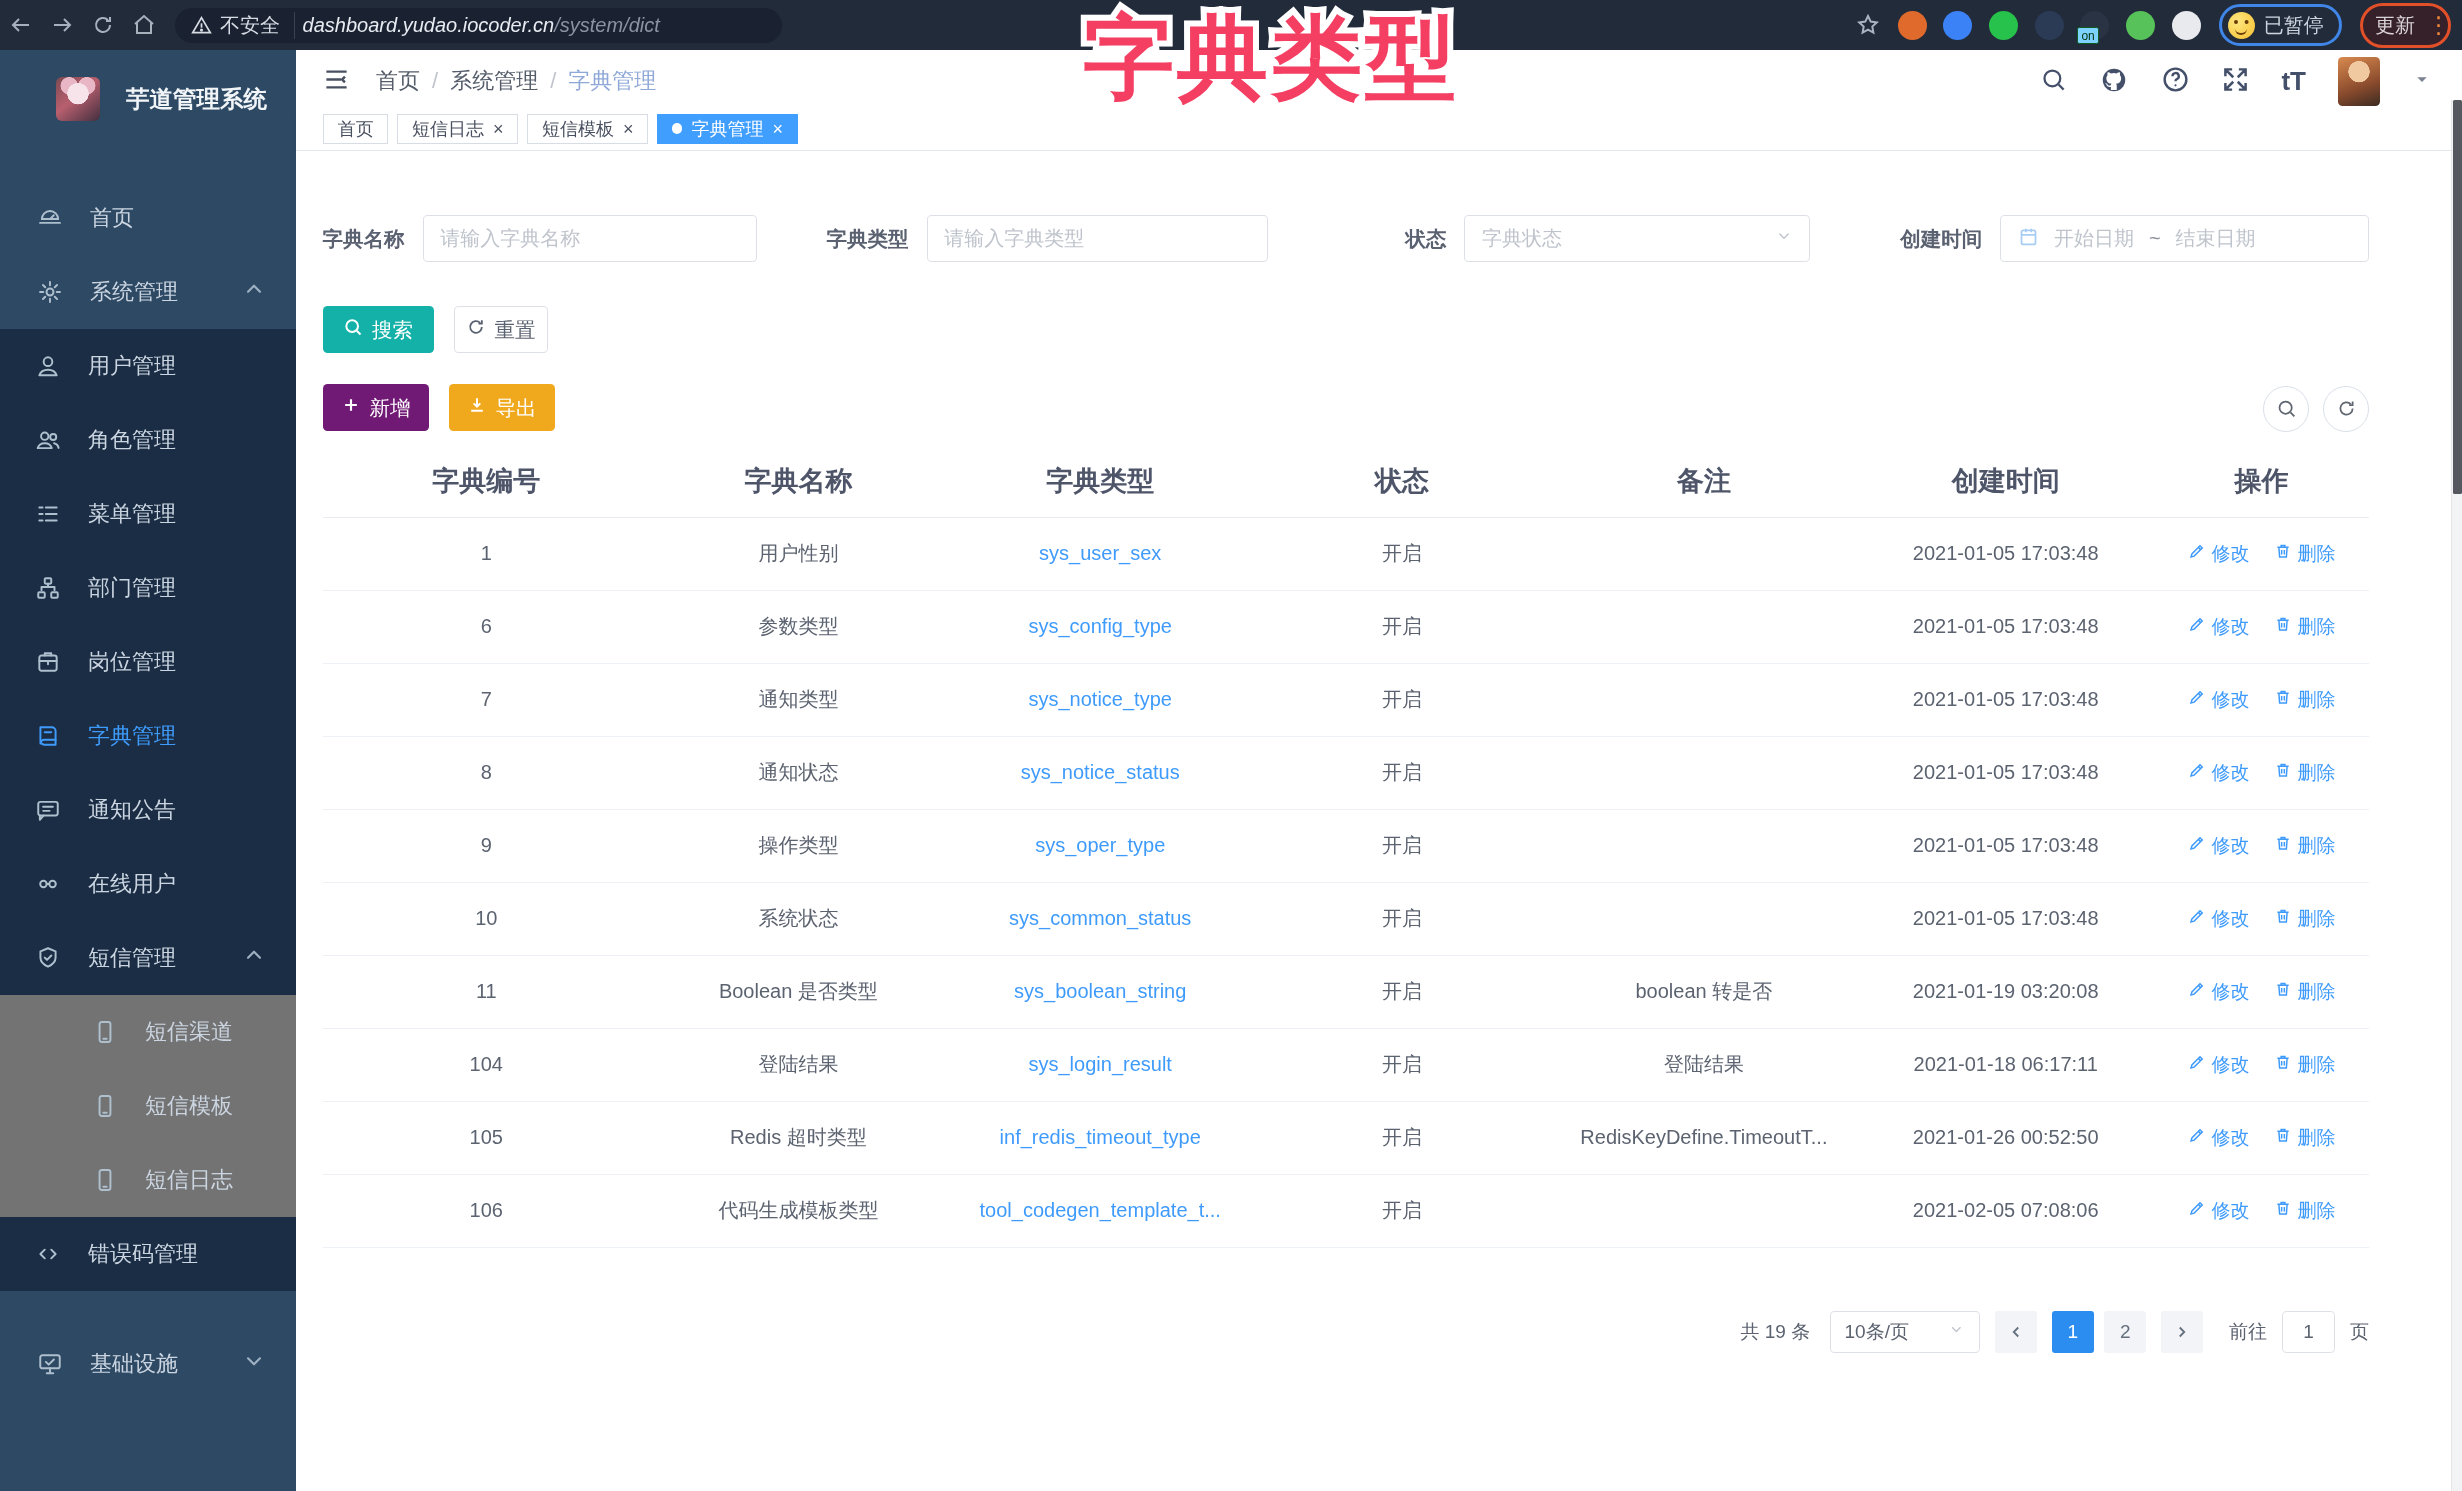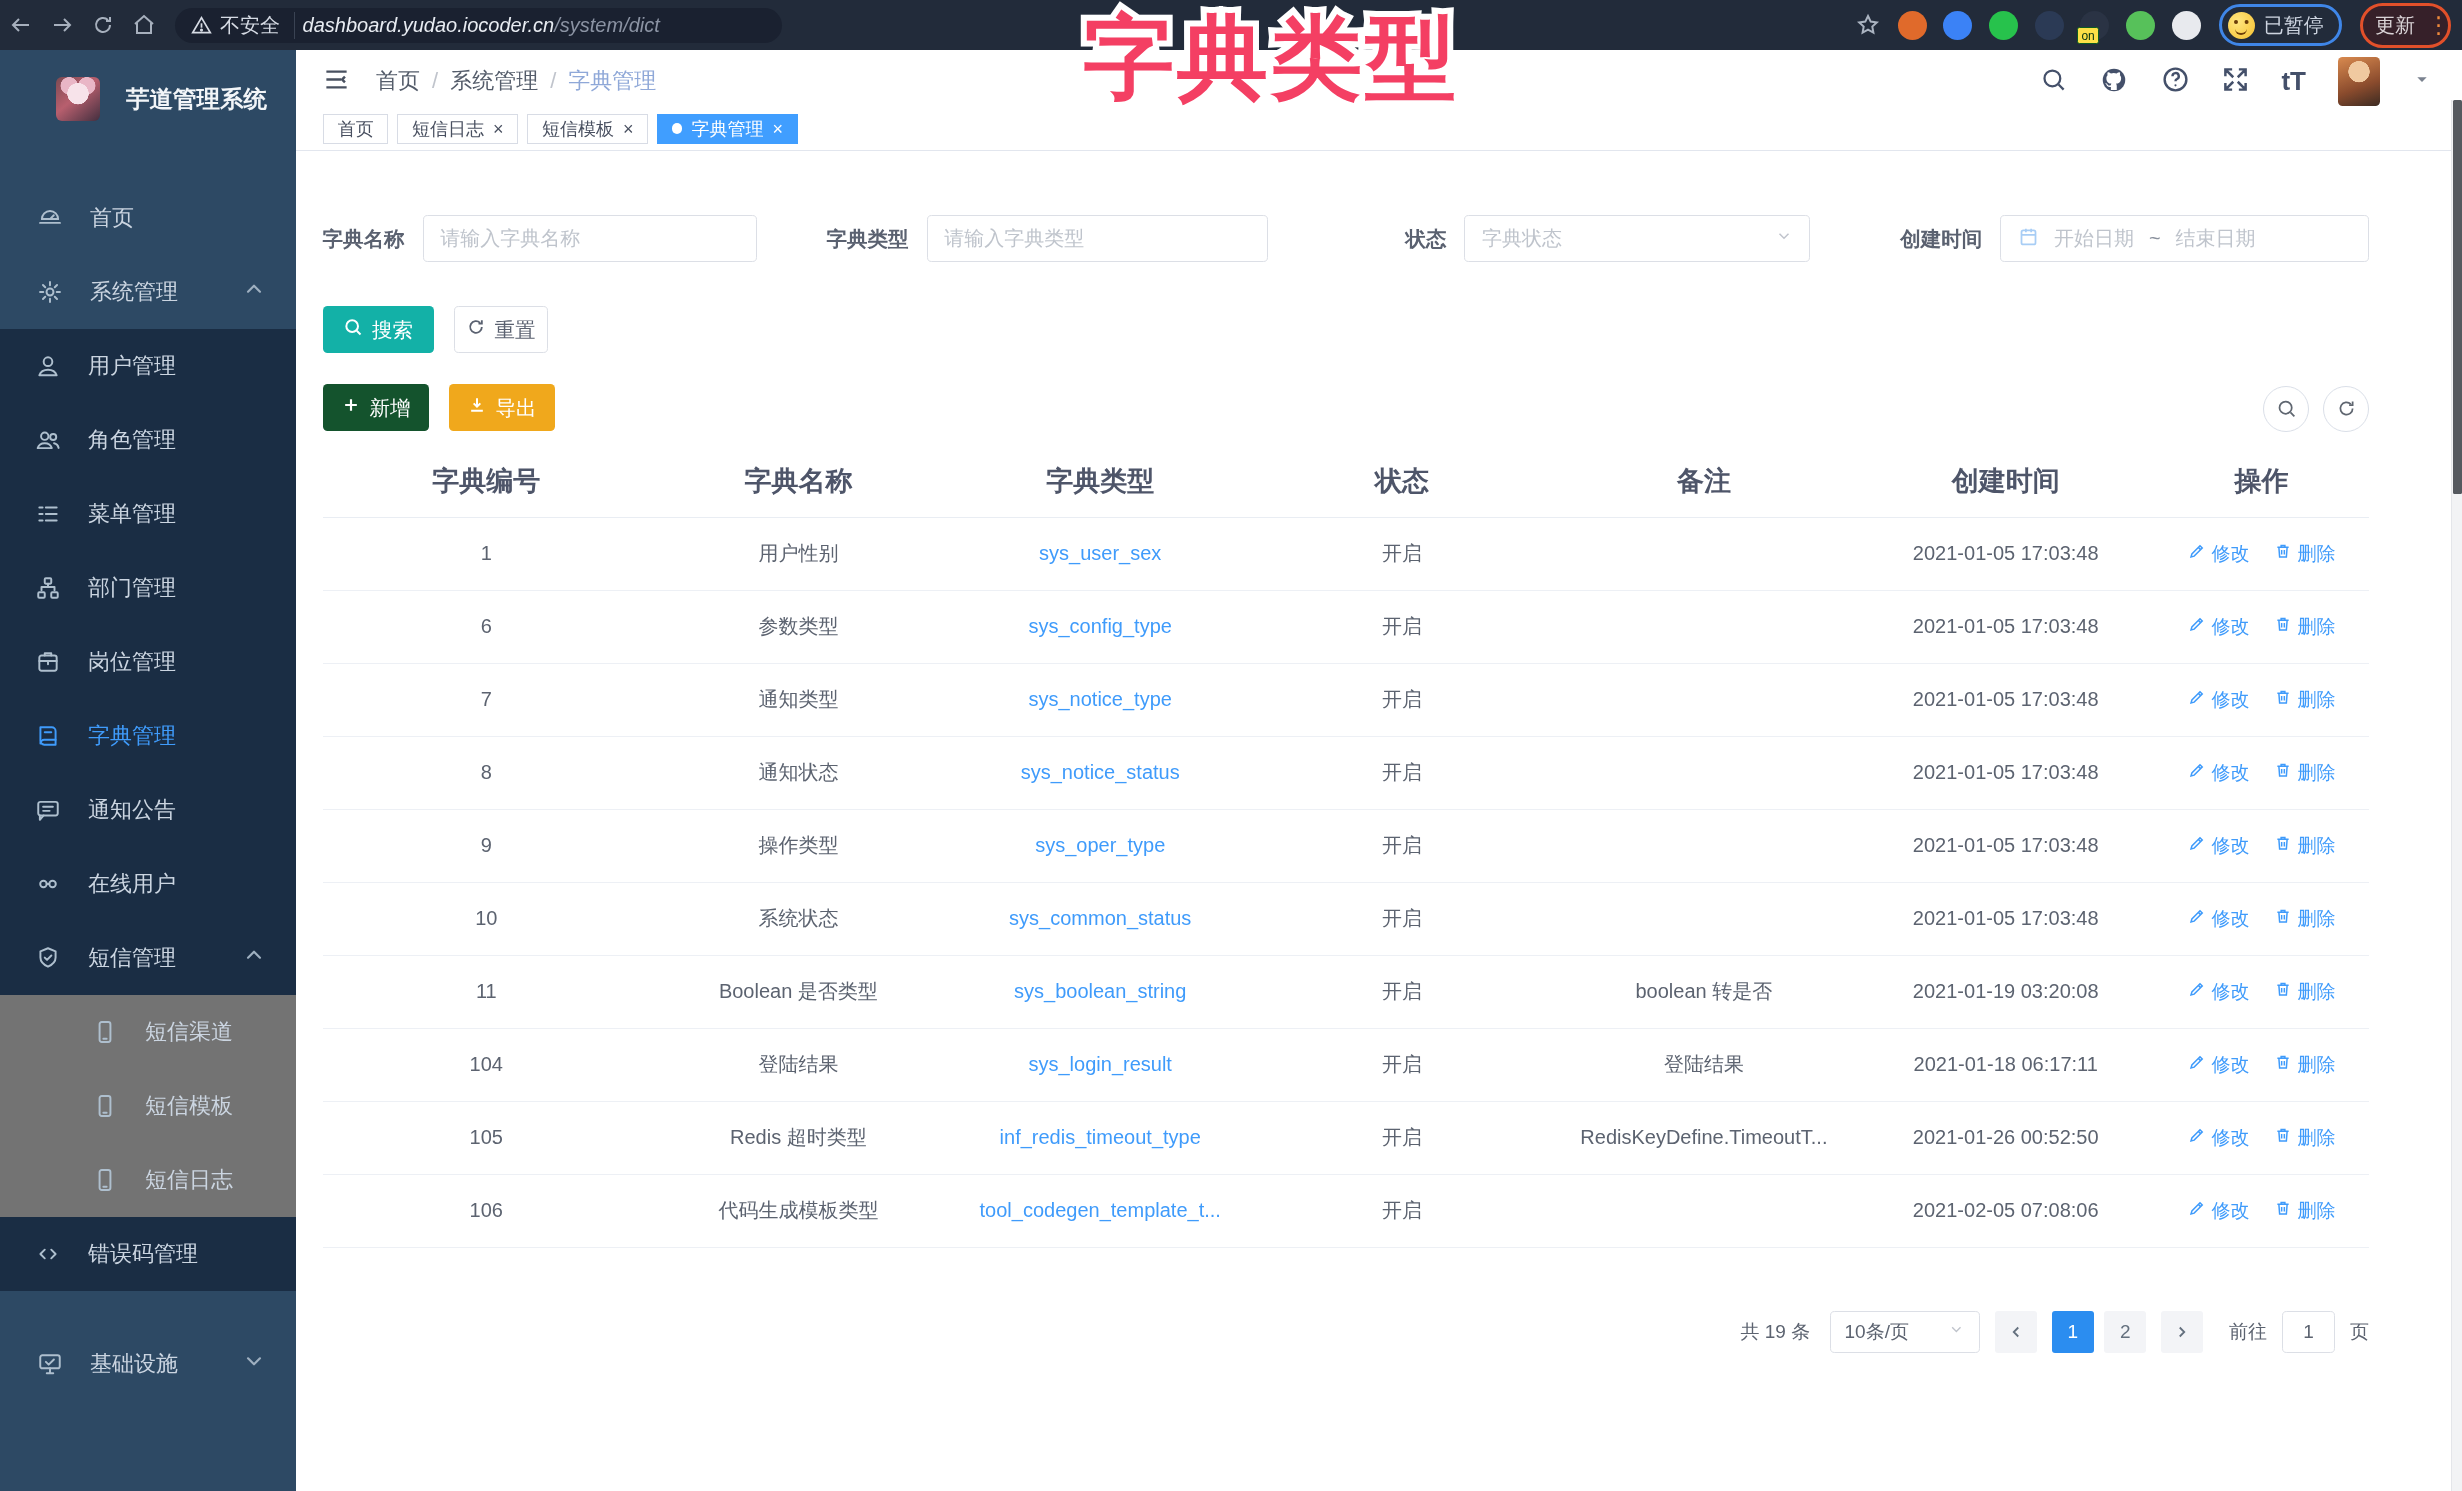--- a/index.html
+++ b/index.html
@@ -9,21 +9,21 @@
   
   .chrome { position:relative; height:50px; background:#222b3a; display:flex; align-items:center; color:#cdd4e0; z-index:5;}
   .chrome .navbtn { width:41px; height:41px; display:flex; align-items:center; justify-content:center; color:#a7b0bd;}
   .chrome svg { display:block; }
   .addressbar { margin-left:10.6px; width:607px; height:35px; background:#1a2130; border-radius:18px; display:flex; align-items:center; padding:0 16.7px; font-size:20px; }
   .addressbar .sec { display:flex; align-items:center; gap:7.6px; color:#d6dbe4; padding-right:13.7px; border-right:0.8px solid #3a4353; }
   .addressbar .url { margin-left:8px; color:#e8ecf2; white-space:nowrap;font-style:italic; }
   .addressbar .url .path { color:#8b93a3; }
   .chrome-right { margin-left:auto; display:flex; align-items:center; gap:18px; padding-right:10.6px; }
   .ext { width:29px; height:29px; border-radius:50%; display:flex; align-items:center; justify-content:center; position:relative; }
-  .ext .badge { position:absolute; left:-3px; bottom:-4.6px; background:#fde047; color:#05320e; font-size:12px; line-height:1; padding:1.5px 3px; border-radius:2.3px; border:0.8px solid #0c5c22; }
+  .ext .badge { position:absolute; left:-3px; bottom:-4.6px; background:#7dd3fc; color:#05320e; font-size:12px; line-height:1; padding:1.5px 3px; border-radius:2.3px; border:0.8px solid #0c5c22; }
   .paused-pill { display:flex; align-items:center; gap:9px; padding:4.6px 15px 4.6px 6px; border-radius:758px; border:3px solid #3f86e8; color:#cdd4e0; font-size:20px; }
   .face { width:27px; height:27px; border-radius:50%; background:radial-gradient(circle at 35% 35%, #ffe680, #f5c02e); position:relative; }
   .face:before { content:""; position:absolute; left:6px; top:8.3px; width:3.8px; height:3.8px; border-radius:50%; background:#6b3d08; box-shadow:10.6px 0 0 #6b3d08; }
   .face:after { content:""; position:absolute; left:7.6px; top:15px; width:11.4px; height:6px; border-bottom:2.3px solid #6b3d08; border-radius:0 0 7.6px 7.6px; }
   .update-wrap { display:flex; align-items:center; gap:7.6px; padding:3px 7.6px; border:3px solid #e2502a; border-radius:24px; background:#362029; }
   .update-label { color:#d9d3d6; font-size:20px; padding:3px 4.6px; }
   .kebab { color:#ef8a3c; letter-spacing:0; font-size:23px; line-height:0.55; text-align:center; width:13.7px; }
 
   
   .watermark { position:absolute; left:1083px; top:-3px; z-index:60; font-size:91px; font-weight:bold; letter-spacing:3px; pointer-events:none; }
@@ -80,21 +80,21 @@
   .w-name { width:335px; margin-right:70px; }
   .w-type { width:343px; margin-right:137px; }
   .w-status { width:347px; margin-right:90px; justify-content:space-between; }
   .w-date { width:370px; gap:15px; color:#bfc4cc; }
   .w-date .tilde { color:#8a919d; }
   .sel-caret { color:#c0c4cc; }
 
   .btn { height:47px; border-radius:4.6px; display:inline-flex; align-items:center; justify-content:center; gap:9px; font-size:20.5px; cursor:pointer; border:0.8px solid transparent; }
   .btn-search { background:#13b1a7; color:#fff; width:111px; }
   .btn-reset { background:#fff; color:#5a6170; border-color:#dcdfe6; width:94px; }
-  .btn-add { background:#14532d; color:#fff; width:106px; }
+  .btn-add { background:#701a75; color:#fff; width:106px; }
   .btn-export { background:#f0a81c; color:#fff; width:106px; }
   .row-search { margin-top:44px; display:flex; gap:20px; }
   .row-actions { margin-top:31px; display:flex; gap:20px; position:relative; }
   .mini-circles { position:absolute; right:0; top:1.5px; display:flex; gap:13.7px; }
   .circle-btn { width:46px; height:46px; border-radius:50%; border:0.8px solid #dadfe8; display:flex; align-items:center; justify-content:center; color:#5f6670; background:#fff; cursor:pointer; }
 
   
   table.grid { margin-top:16.7px; width:100%; border-collapse:collapse; table-layout:fixed; }
   .grid th { font-size:27px; color:#4e5569; font-weight:bold; padding:15px 0 18px; text-align:center; border-bottom:0.8px solid #e9edf3; }
   .grid td { font-size:20px; color:#5c6370; text-align:center; height:73px; border-bottom:0.8px solid #edf0f5; }

